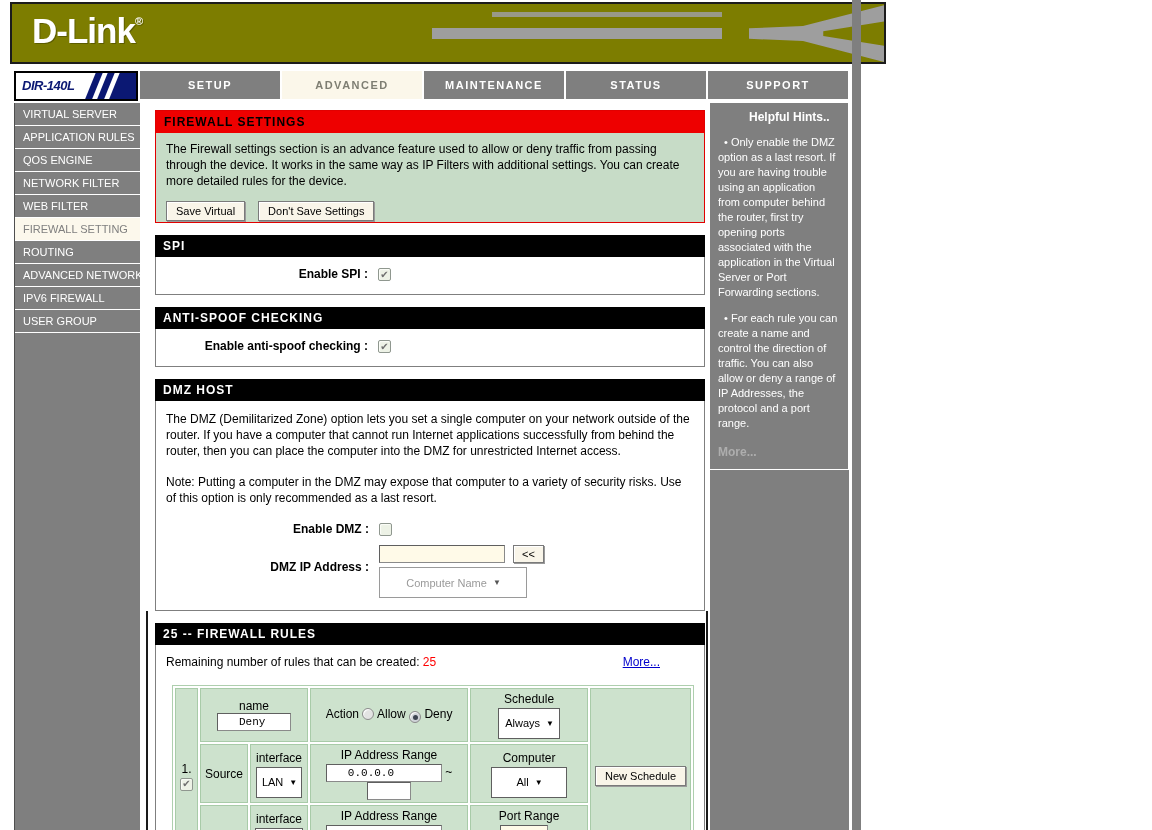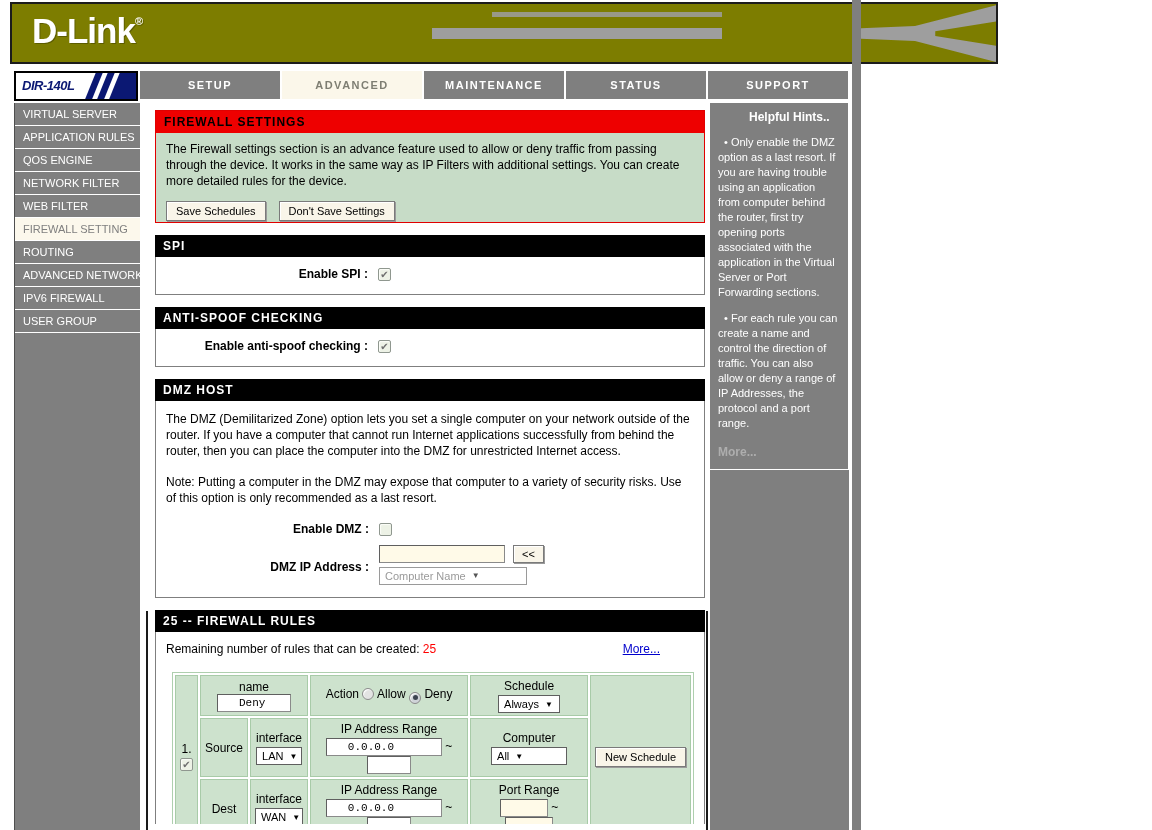--- a/index.html
+++ b/index.html
@@ -3,21 +3,21 @@
 <meta charset="utf-8">
 <style>
   * { box-sizing:border-box; margin:0; padding:0; }
   html,body { width:1152px; height:830px; }
   body {
     position:relative; overflow:hidden; background:#fff;
     font-family:"Liberation Sans","DejaVu Sans",sans-serif; color:#000;
   }
 
   
-  .banner { position:absolute; left:10px; top:2px; width:988px; height:62px;
+  .banner { position:absolute; left:10px; top:2px; width:876px; height:62px;
             background:#7d7d00; border:2px solid #1c1c1c; overflow:hidden; }
   .streak-mid { position:absolute; left:420px; top:24px; width:290px; height:11px; background:#9e9e9e; }
   .streak-top { position:absolute; left:480px; top:8px;  width:230px; height:5px;  background:#9e9e9e; opacity:.85; }
   .flare { position:absolute; right:0; top:0; width:135px; height:58px; background:#9e9e9e;
            clip-path:polygon(0% 42%,40% 38%,100% 2%,100% 30%,55% 47%,55% 55%,100% 72%,100% 100%,40% 64%,0% 60%); }
   .logo { position:absolute; left:20px; top:7px; color:#fff; font-weight:bold; font-size:35px;
           letter-spacing:-1px; text-shadow:1px 1px 0 #5c5c00; }
   .logo sup { font-size:11px; letter-spacing:0; vertical-align:18px; }
 
   
@@ -84,22 +84,22 @@
   .dmz-body { padding:10px 12px 12px 10px; font-size:12px; line-height:16px; }
   .dmz-body p { margin-bottom:15px; }
   .dmz-row { display:flex; align-items:center; margin-top:2px; }
   .dmz-row2 { display:flex; align-items:flex-start; margin-top:8px; }
   .dmz-controls { margin-left:10px; }
   .tin { height:18px; border:1px solid #8a8a8a; border-top-color:#5f5f5f; border-left-color:#5f5f5f;
          background:#fff; font-size:11px; font-family:Liberation Mono, monospace; padding:0 21px; }
   .tin.cream { background:#fffae8; }
   .dmz-ip { width:126px; }
   .btn-sm { padding:2px 8px; }
-  .sel { display:inline-flex; justify-content:flex-start; align-items:center; background:#fff;
-         border:1px solid #5f5f5f; height:18px; padding:0 4px 0 5px; font-size:11px; cursor:pointer; }
+  .sel { display:inline-flex; justify-content:center; align-items:center; background:#fff;
+         border:1px solid #5f5f5f; height:31px; padding:0 4px 0 5px; font-size:11px; cursor:pointer; }
   .sel .arr { font-size:8px; margin-left:6px; color:#000; }
   .sel.ghost { width:148px; color:#9a9a9a; border-color:#9a9a9a; margin-top:4px; }
 
   .fw-body { padding:10px 10px 0 10px; height:192px; overflow:hidden; }
   .remain-row { display:flex; justify-content:space-between; align-items:center;
                 font-size:12px; padding-right:34px; }
   .red { color:#f00; }
   .morelink { color:#0000cc; text-decoration:underline; font-size:12px; cursor:pointer; }
 
   table.rules { border-collapse:separate; border-spacing:2px; background:#fff;
@@ -155,21 +155,21 @@
   <div class="side-item">USER GROUP</div>
 </div>
 
 <div class="main">
 
   <div class="sec-red">
     <div class="bar-red">FIREWALL SETTINGS</div>
     <div class="desc-area">
       <div>The Firewall settings section is an advance feature used to allow or deny traffic from passing through the device. It works in the same way as IP Filters with additional settings. You can create more detailed rules for the device.</div>
       <div class="btnrow">
-        <button class="btn">Save Schedules</button>
+        <button class="btn">Save Virtual</button>
         <button class="btn">Don't Save Settings</button>
       </div>
     </div>
   </div>
 
   <div class="sec">
     <div class="bar-black">SPI</div>
     <div class="row-check">
       <div class="lbl">Enable SPI :</div>
       <div class="gap8"></div>

